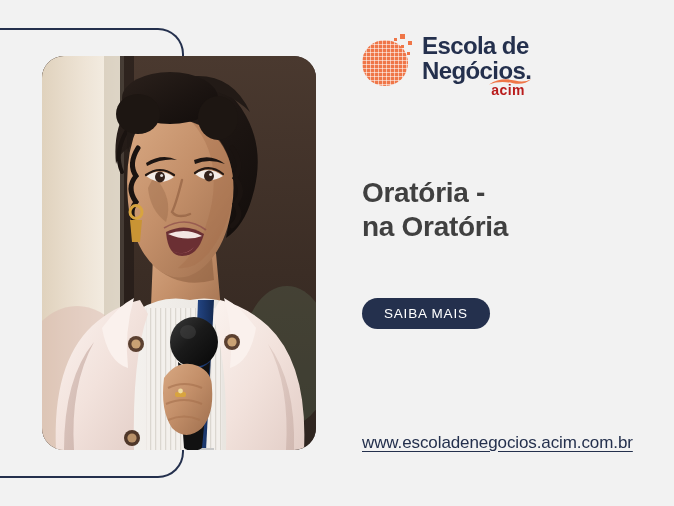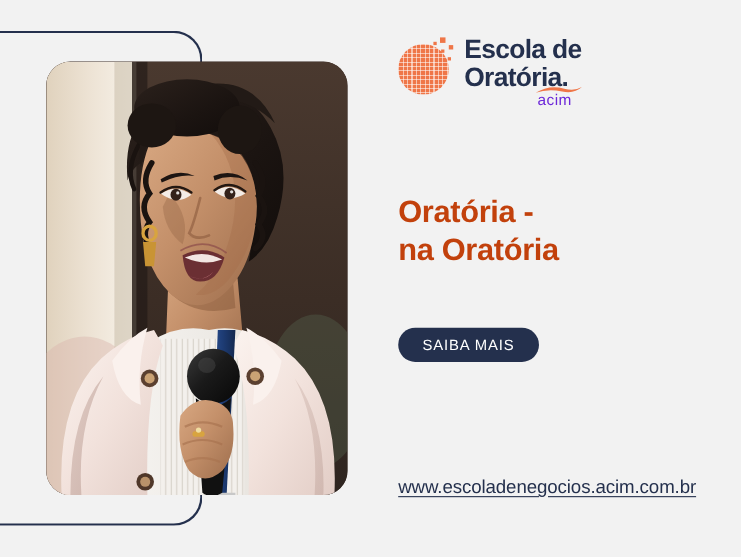--- a/index.html
+++ b/index.html
@@ -105,32 +105,32 @@
   }
   .acim .swoosh {
     position:absolute;
     left:1px; top:0px;
     width:44px; height:8px;
   }
   .acim .word {
     position:absolute;
     left:4px; top:5px;
     font-size:14px;
-    font-weight:normal;
+    font-weight:bold;
     letter-spacing:0.4px;
-    color:#6d28d9;
+    color:#b91c1c;
     line-height:15px;
   }
 
   
   .headline {
     position:absolute;
     left:2px; top:176px;
     width:300px;
-    color:#c2410c;
+    color:#404040;
     font-weight:bold;
     font-size:28px;
     line-height:34px;
     letter-spacing:-0.3px;
   }
   .headline span { display:block; white-space:nowrap; }
 
   
   .cta {
     position:absolute;
@@ -319,21 +319,21 @@
       <div class="logo-mark">
         <div class="dot-circle"></div>
         <div class="sq s1"></div>
         <div class="sq s2"></div>
         <div class="sq s3"></div>
         <div class="sq s4"></div>
         <div class="sq s5"></div>
       </div>
       <div class="logo-text">
         <div class="logo-line">Escola de</div>
-        <div class="logo-line">Oratória.</div>
+        <div class="logo-line">Negócios.</div>
         <div class="acim">
           <svg class="swoosh" viewBox="0 0 44 8" xmlns="http://www.w3.org/2000/svg">
             <path d="M1 6.4 Q13 -1.2 27 2.6 Q36 5.2 43 1.2 Q36 7.6 25 5.2 Q12 2.4 1 6.4 Z" fill="#ef7648"></path>
           </svg>
           <div class="word">acim</div>
         </div>
       </div>
     </div>
 
     <h1 class="headline">

